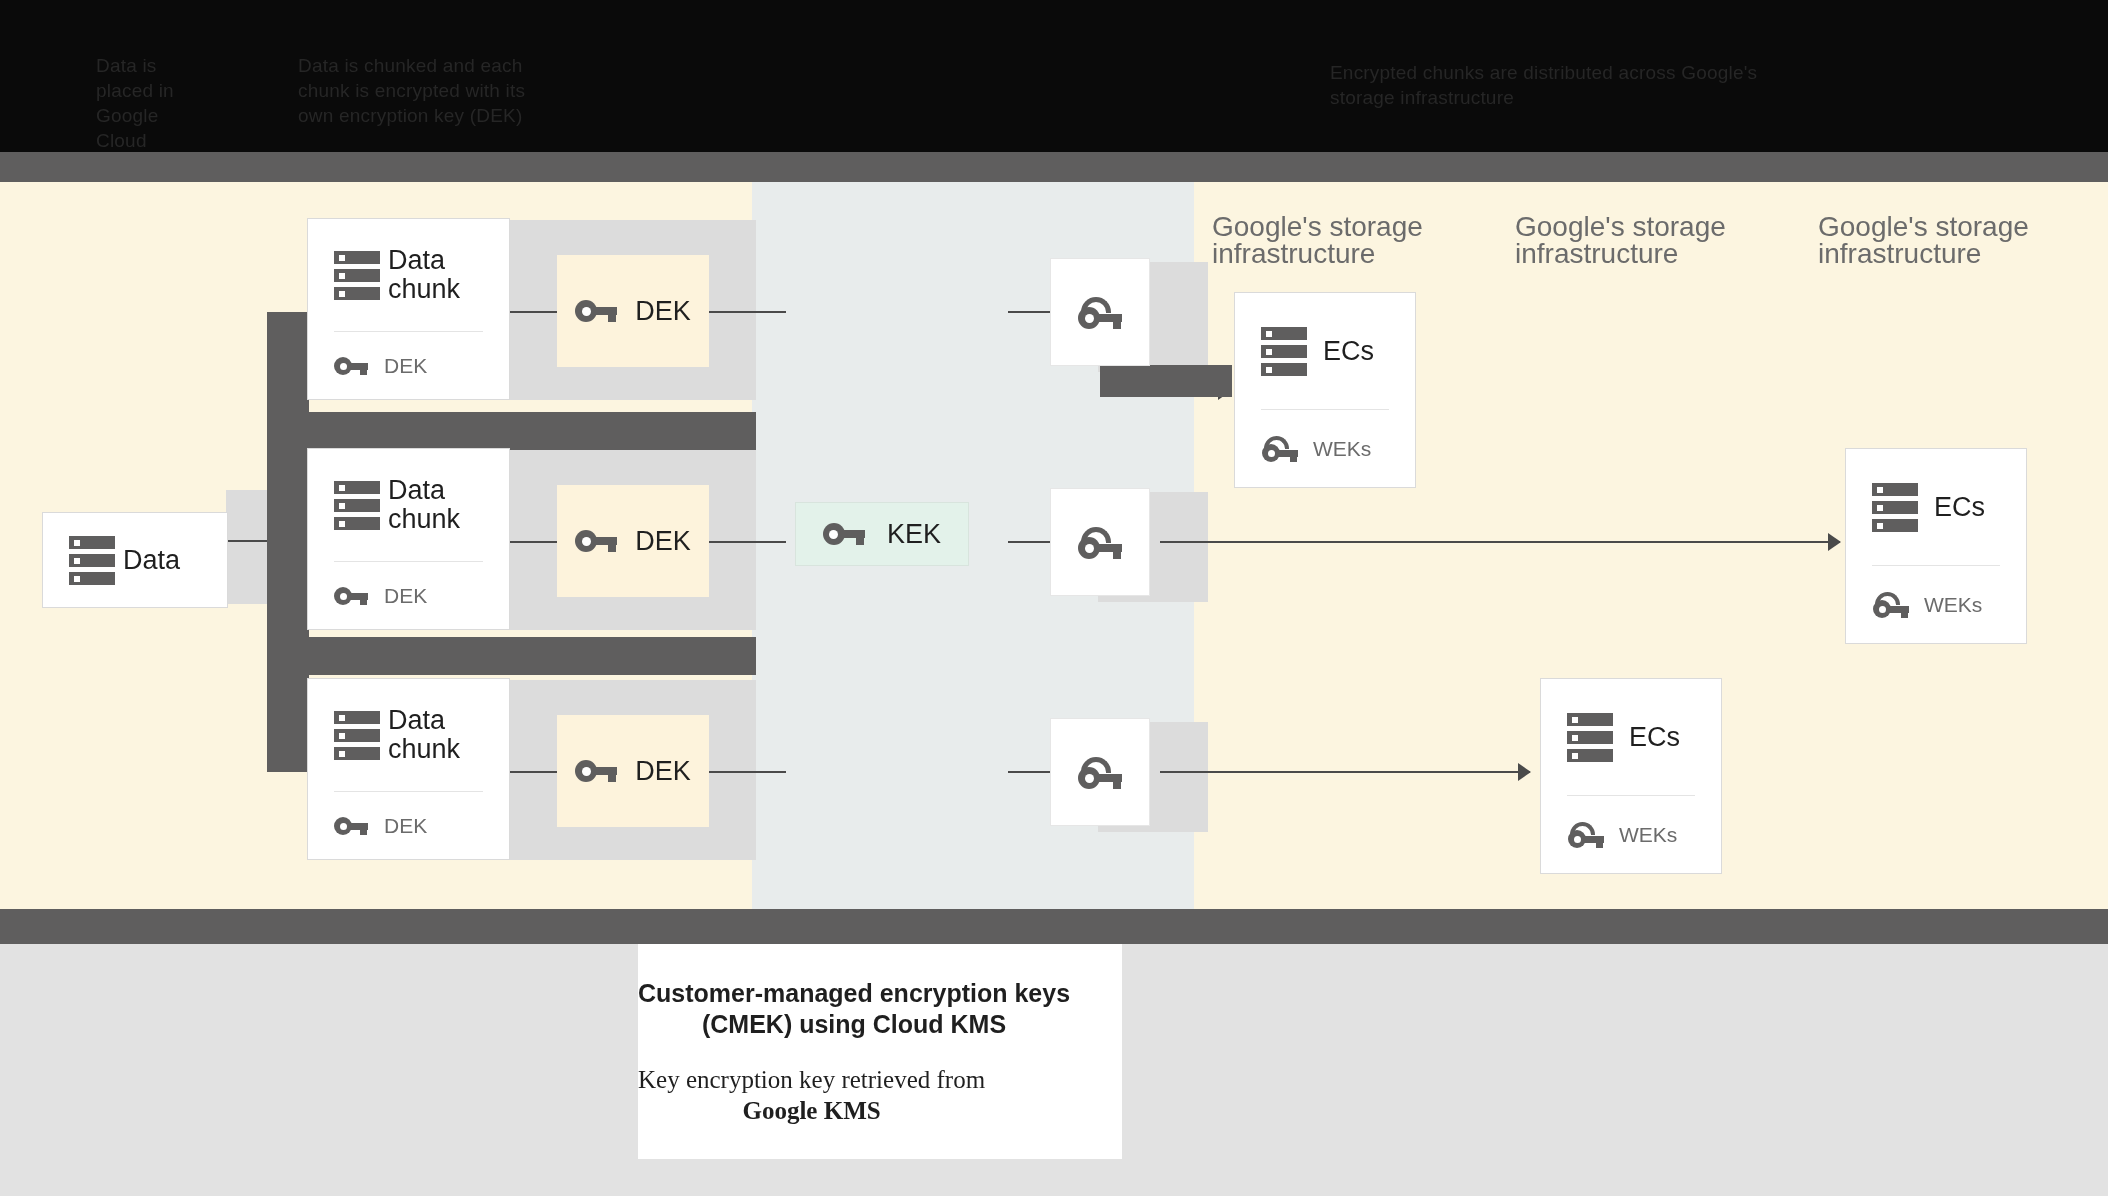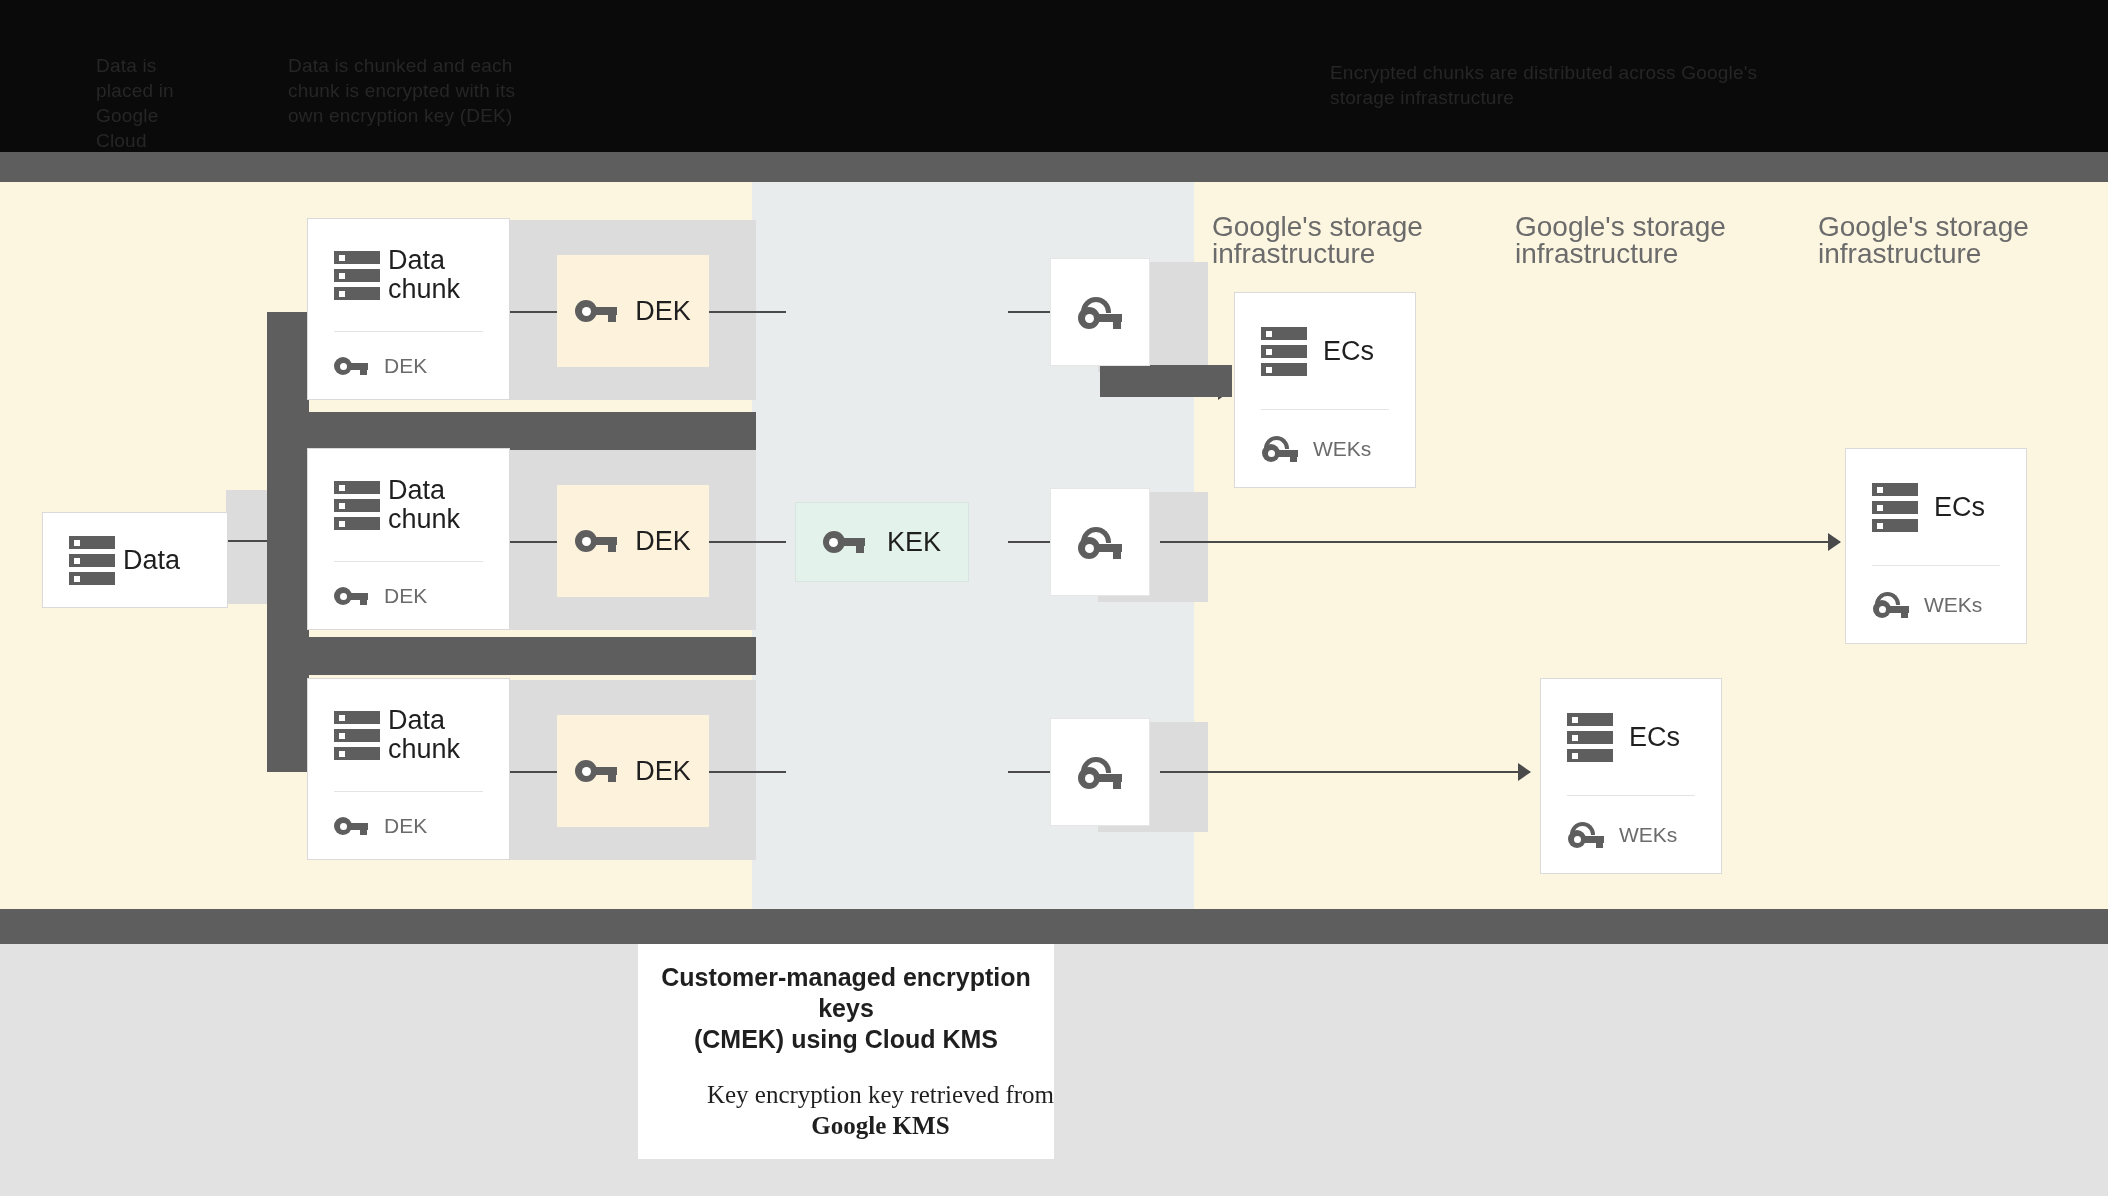--- a/index.html
+++ b/index.html
@@ -21,21 +21,21 @@
   }
   .topbar-text{
     position:absolute;
     color:#262626;
     font-size:19px;line-height:25px;
     white-space:pre-line;
     letter-spacing:.2px;
     user-select:none;
   }
   .tt-a{left:96px;top:53px;}
-  .tt-b{left:288px;top:53px;}
+  .tt-b{left:298px;top:53px;}
   .tt-c{left:745px;top:53px;}
   .tt-d{left:1330px;top:60px;text-align:left;}
 
   .gray-band{
     position:absolute;left:0;top:152px;width:2108px;height:30px;
     background:#5f5e5e;
   }
 
   
   .band-cream-left{position:absolute;left:0;top:182px;width:752px;height:727px;background:#fcf5e0;}
@@ -159,23 +159,23 @@
 
   
   .infra{
     position:absolute;
     font-size:28px;line-height:27px;color:#6b6b6b;
     white-space:pre-line;
   }
 
   
   .caption{
-    position:absolute;left:638px;top:944px;width:416px;height:215px;
+    position:absolute;left:638px;top:944px;width:484px;height:215px;
     background:#fff;
-    display:flex;flex-direction:column;align-items:flex-end;justify-content:center;
+    display:flex;flex-direction:column;align-items:flex-start;justify-content:center;
     gap:24px;
   }
   .cap-strong{
     font-size:25px;font-weight:bold;color:#1f1f1f;line-height:31px;
     text-align:center;white-space:pre-line;
   }
   .cap-normal{
     font-size:25px;color:#1f1f1f;line-height:31px;
     text-align:center;
     font-family:Liberation Serif, serif;
@@ -332,21 +332,21 @@
   </div>
   <div class="dekbox" style="left:557px;top:715px;width:152px;height:112px;">
     <span class="keyic">
         <span class="bow"></span>
         <span class="shaft"></span>
         <span class="tooth"></span>
       </span>
     <span class="boxlabel">DEK</span>
   </div>
 
-  <div class="kekbox" style="left:795px;top:502px;width:174px;height:80px;">
+  <div class="kekbox" style="left:795px;top:502px;width:174px;height:64px;">
     <span class="keyic">
         <span class="bow"></span>
         <span class="shaft"></span>
         <span class="tooth"></span>
       </span>
     <span class="boxlabel">KEK</span>
   </div>
 
   <div class="keybox" style="left:1050px;top:258px;width:100px;height:108px;">
     <span class="wkey">

